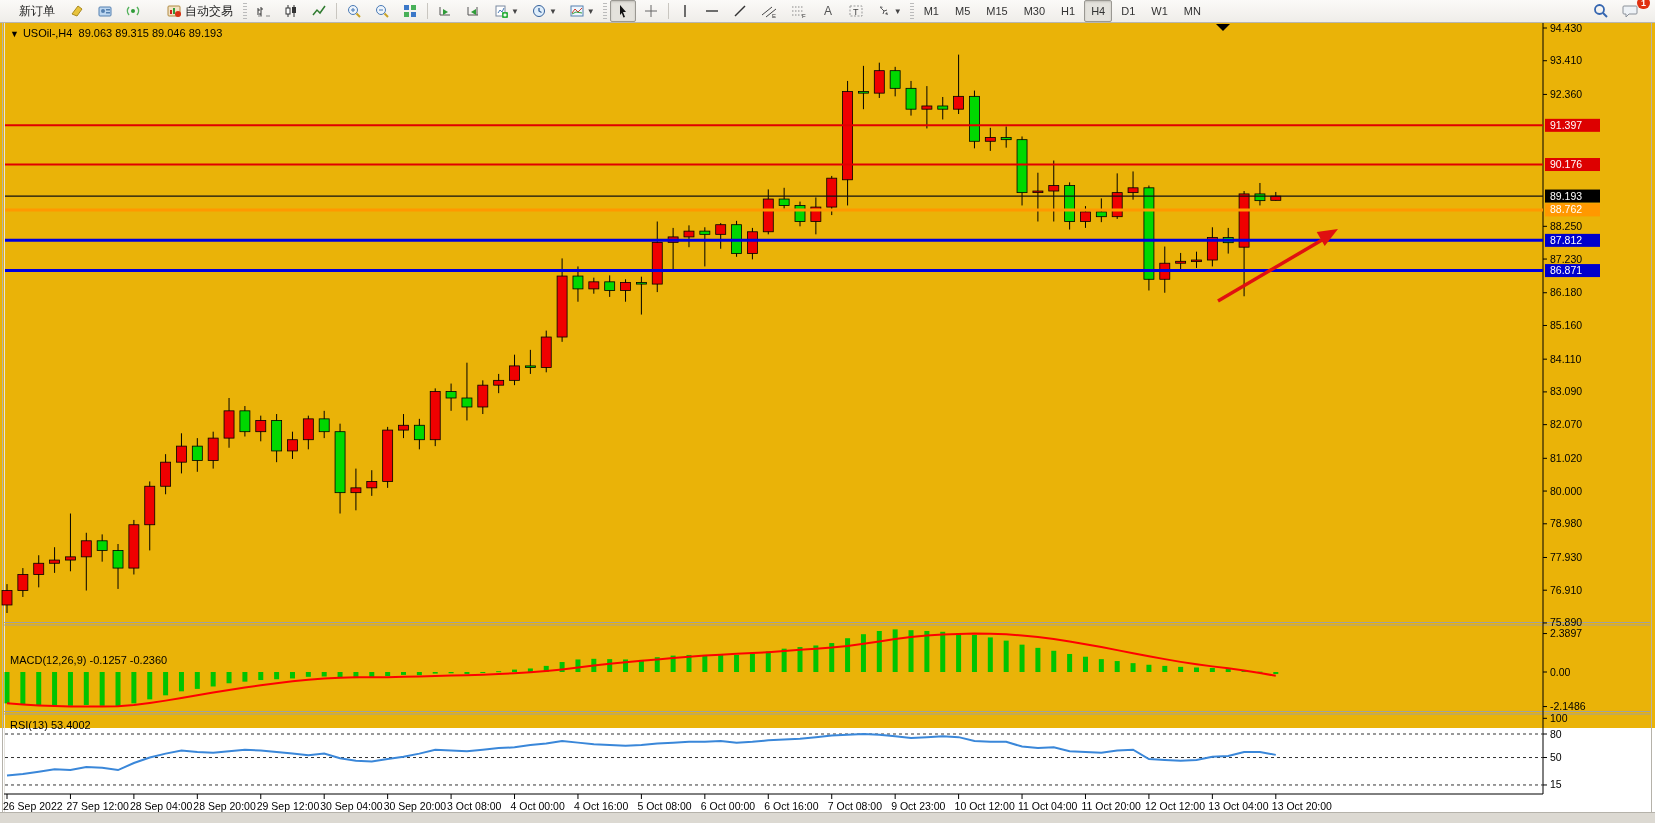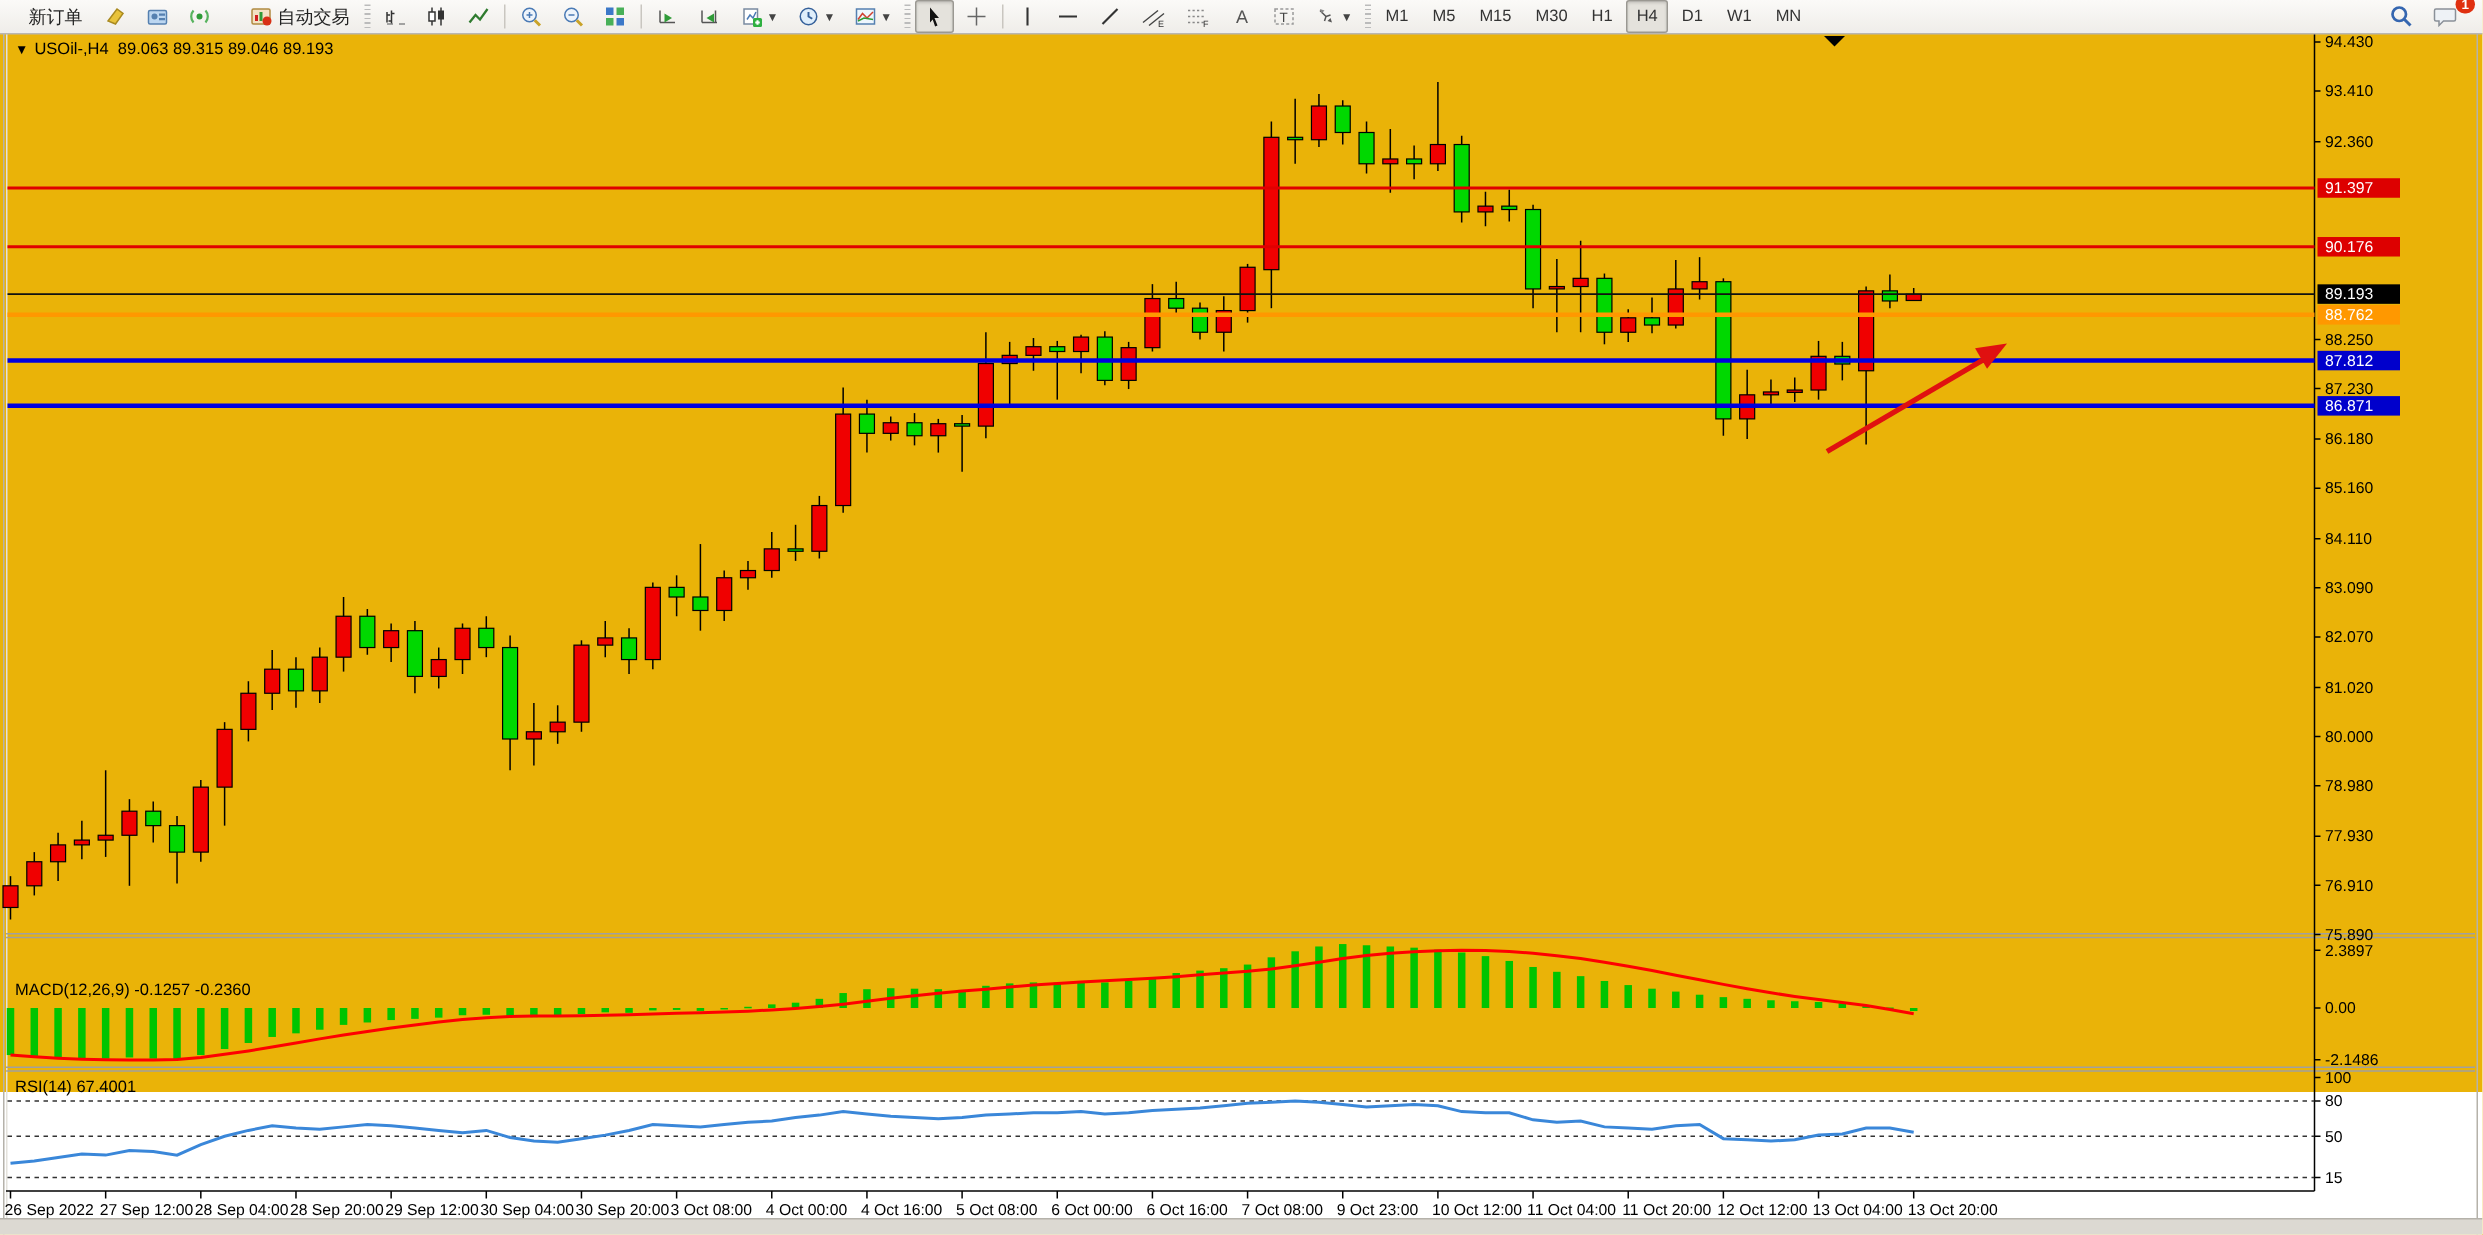--- a/index.html
+++ b/index.html
@@ -222,21 +222,21 @@
     <span class="badge">1</span>
   </span>
 </div>
 
 <div id="chartwin">
   <div class="frame-left"></div>
   <div class="frame-left2"></div>
   <div class="frame-right"></div>
   <div id="title" class="pane-label"><span class="tri">▼</span><b style="font-weight:normal">USOil-,H4</b>&nbsp;&nbsp;<span>89.063 89.315 89.046 89.193</span></div>
   <div id="macd-label" class="pane-label">MACD(12,26,9) -0.1257 -0.2360</div>
-  <div id="rsi-label" class="pane-label">RSI(14) 67.4001</div>
+  <div id="rsi-label" class="pane-label">RSI(13) 53.4002</div>
   <svg id="chart-svg" width="1655" height="801">
       <g>
         <rect x="4" y="600" width="1646" height="1" fill="#a0a0a0"></rect>
         <rect x="4" y="602.5" width="1646" height="1" fill="#a0a0a0"></rect>
         <rect x="4" y="689" width="1646" height="1" fill="#a0a0a0"></rect>
         <rect x="4" y="691.5" width="1646" height="1" fill="#a0a0a0"></rect>
         <line x1="4" y1="772" x2="1543" y2="772" stroke="#000" stroke-width="1"></line>
         <line x1="1543" y1="0" x2="1543" y2="772" stroke="#000" stroke-width="1"></line>
       </g>
       <g>

